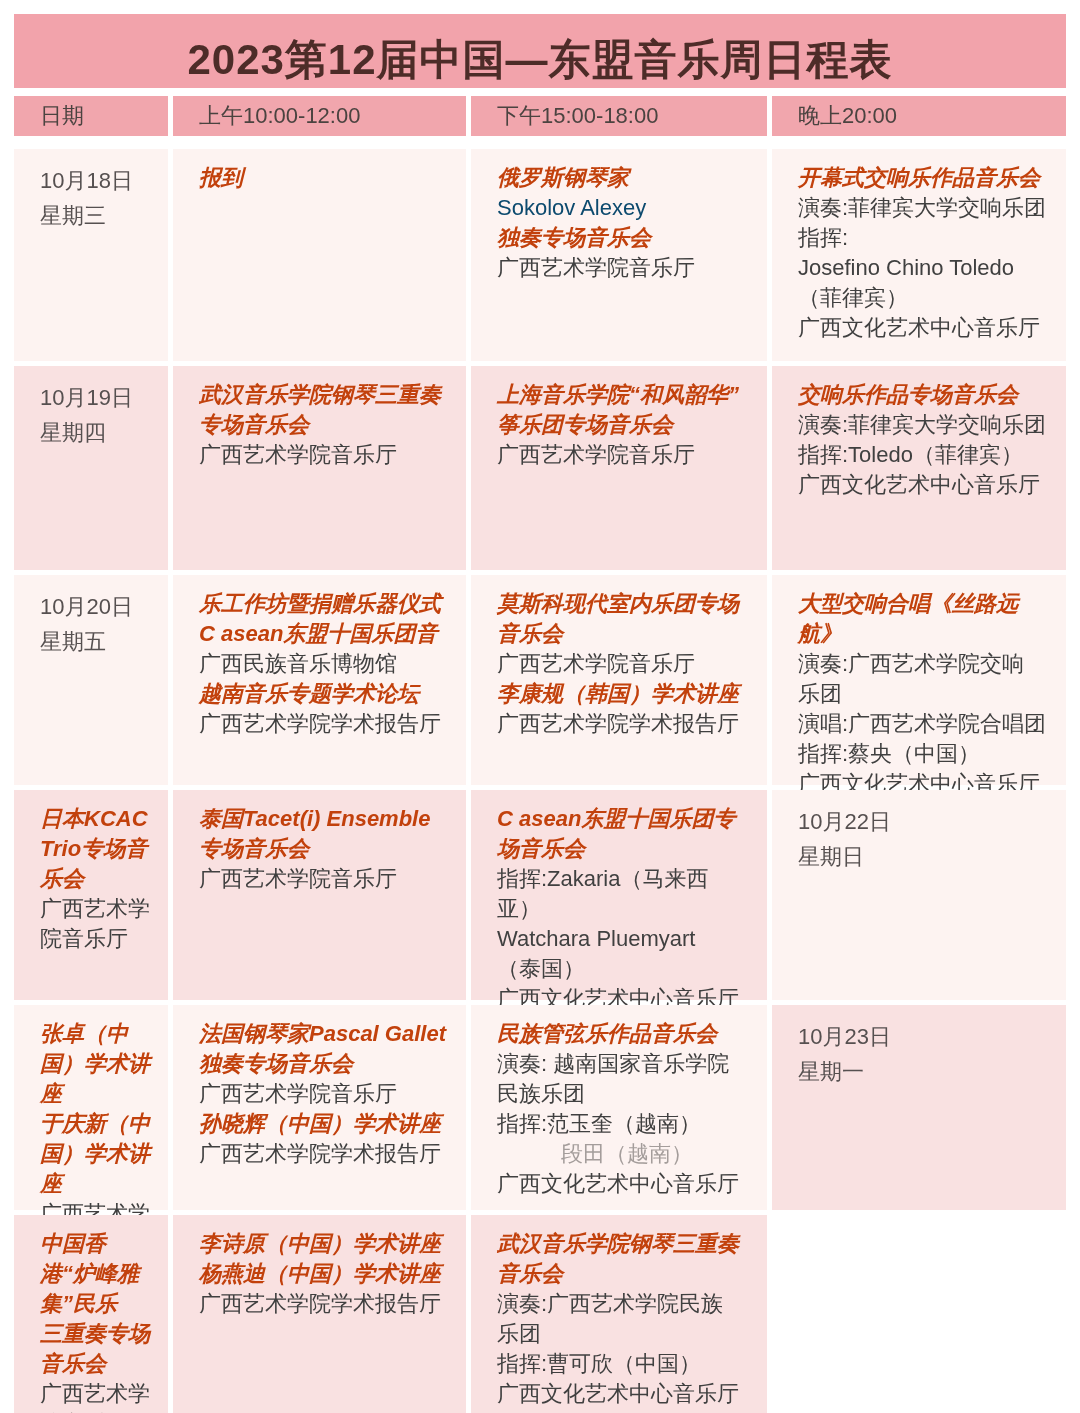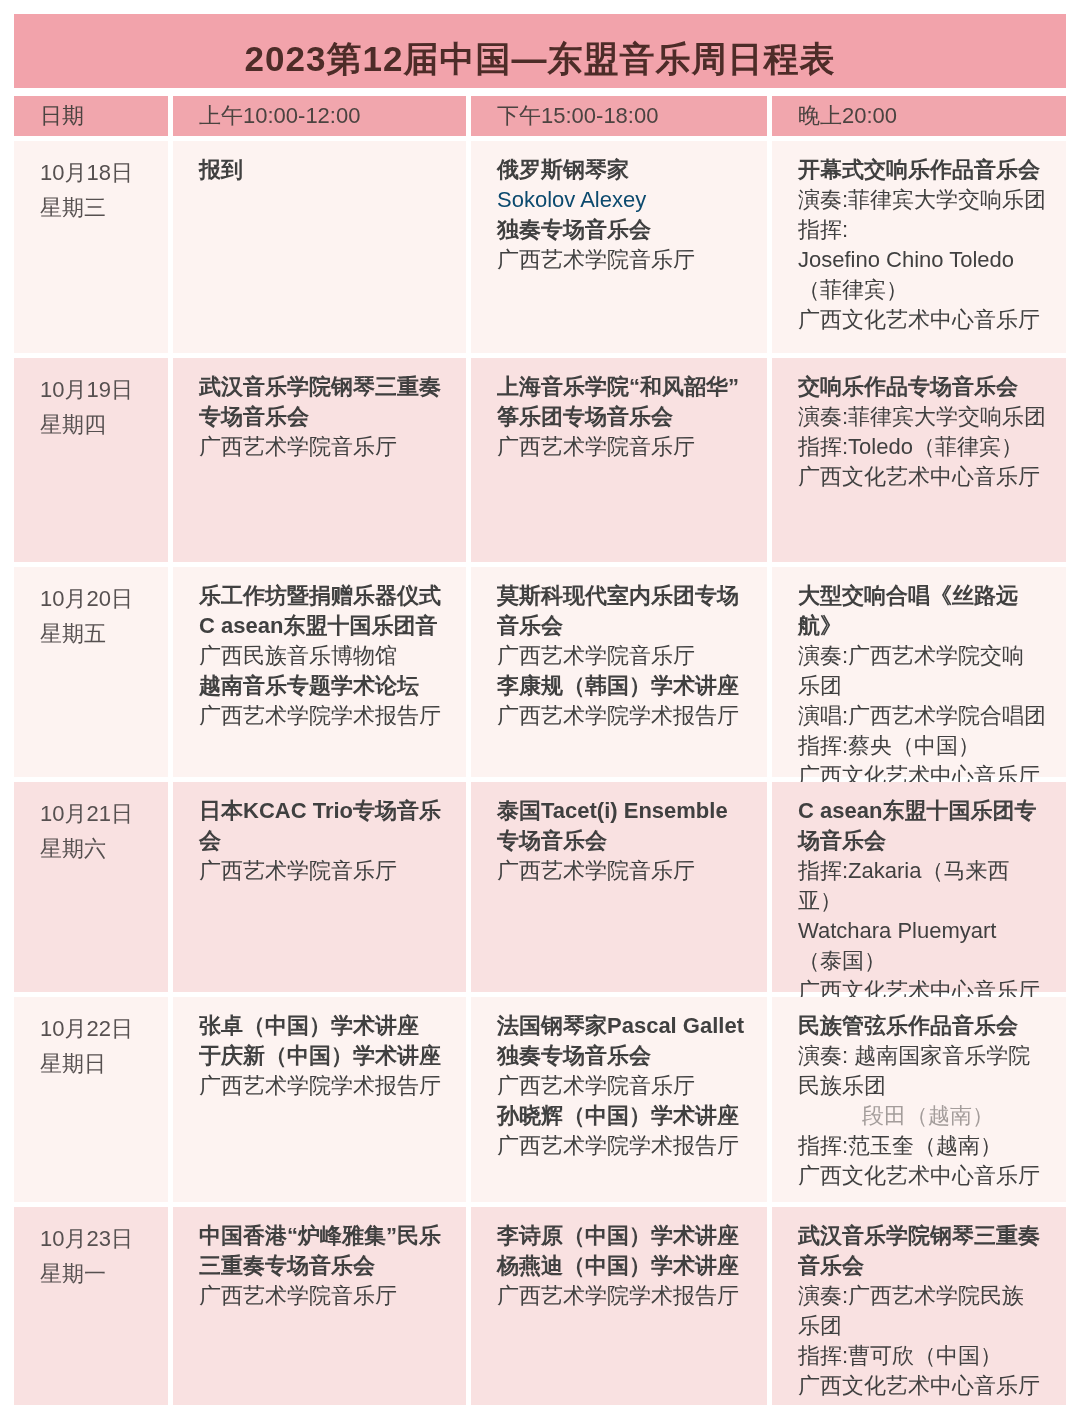--- a/index.html
+++ b/index.html
@@ -9,30 +9,30 @@
     overflow: hidden;
   }
   .page { padding: 14px 14px 8px 14px; }
 
   .title-bar {
     height: 74px; background: #f2a3ab;
     display: flex; align-items: center; justify-content: center;
     margin-bottom: 8px;
   }
   .title-bar span {
-    font-size: 35px; font-weight: 700; color: #4d2c28; letter-spacing: 1px; margin-top: 17px;
+    font-size: 42px; font-weight: 700; color: #4d2c28; letter-spacing: 1px; margin-top: 17px;
   }
 
   .grid {
     display: grid;
     grid-template-columns: 154px 293px 296px 294px;
     column-gap: 5px;
   }
 
-  .header-row { margin-bottom: 5px; }
+  .header-row { margin-bottom: 13px; }
   .hcell {
     height: 40px; background: #f1a6ad;
     display: flex; align-items: center;
     padding-left: 26px; box-sizing: border-box;
   }
   .hcell span { font-size: 22px; color: #4b4340; }
 
   .body-grid {
     grid-template-rows: 212px 204px 210px 210px 205px 198px;
     row-gap: 5px;
@@ -40,21 +40,21 @@
   .cell {
     box-sizing: border-box;
     padding: 14px 16px 0 26px;
   }
   .cell.light { background: #fdf3f1; }
   .cell.pink  { background: #f9e1e1; }
 
   .date-line { font-size: 22px; line-height: 35px; color: #565050; }
 
   .line { font-size: 22px; line-height: 30px; }
-  .line.b  { font-weight: 700; color: #404040; }
+  .line.b  { font-weight: 700; color: #c2410c; font-style: italic; }
   .line.d  { font-weight: 400; color: #0c4a6e; }
   .line.g  { font-weight: 400; color: #404040; }
   .line.gi { font-weight: 400; color: #a49d9b; padding-left: 64px; }
 </style>
 </head>
 <body>
 
 <div class="page">
 
   <div class="title-bar">
@@ -137,24 +137,20 @@
         <div class="line g">广西艺术学院学术报告厅</div>
       </div>
       <div class="cell light">
         <div class="line b">大型交响合唱《丝路远航》</div>
         <div class="line g">演奏:广西艺术学院交响</div>
         <div class="line g">乐团</div>
         <div class="line g">演唱:广西艺术学院合唱团</div>
         <div class="line g">指挥:蔡央（中国）</div>
         <div class="line g">广西文化艺术中心音乐厅</div>
       </div>
-      <div class="cell date-cell pink">
-        <div class="date-line">10月21日</div>
-        <div class="date-line">星期六</div>
-      </div>
       <div class="cell pink">
         <div class="line b">日本KCAC Trio专场音乐会</div>
         <div class="line g">广西艺术学院音乐厅</div>
       </div>
       <div class="cell pink">
         <div class="line b">泰国Tacet(i) Ensemble</div>
         <div class="line b">专场音乐会</div>
         <div class="line g">广西艺术学院音乐厅</div>
       </div>
       <div class="cell pink">
@@ -178,22 +174,22 @@
         <div class="line b">法国钢琴家Pascal Gallet</div>
         <div class="line b">独奏专场音乐会</div>
         <div class="line g">广西艺术学院音乐厅</div>
         <div class="line b">孙晓辉（中国）学术讲座</div>
         <div class="line g">广西艺术学院学术报告厅</div>
       </div>
       <div class="cell light">
         <div class="line b">民族管弦乐作品音乐会</div>
         <div class="line g">演奏: 越南国家音乐学院</div>
         <div class="line g">民族乐团</div>
+        <div class="line g">指挥:范玉奎（越南）</div>
         <div class="line gi">段田（越南）</div>
-        <div class="line g">指挥:范玉奎（越南）</div>
         <div class="line g">广西文化艺术中心音乐厅</div>
       </div>
       <div class="cell date-cell pink">
         <div class="date-line">10月23日</div>
         <div class="date-line">星期一</div>
       </div>
       <div class="cell pink">
         <div class="line b">中国香港“炉峰雅集”民乐</div>
         <div class="line b">三重奏专场音乐会</div>
         <div class="line g">广西艺术学院音乐厅</div>

